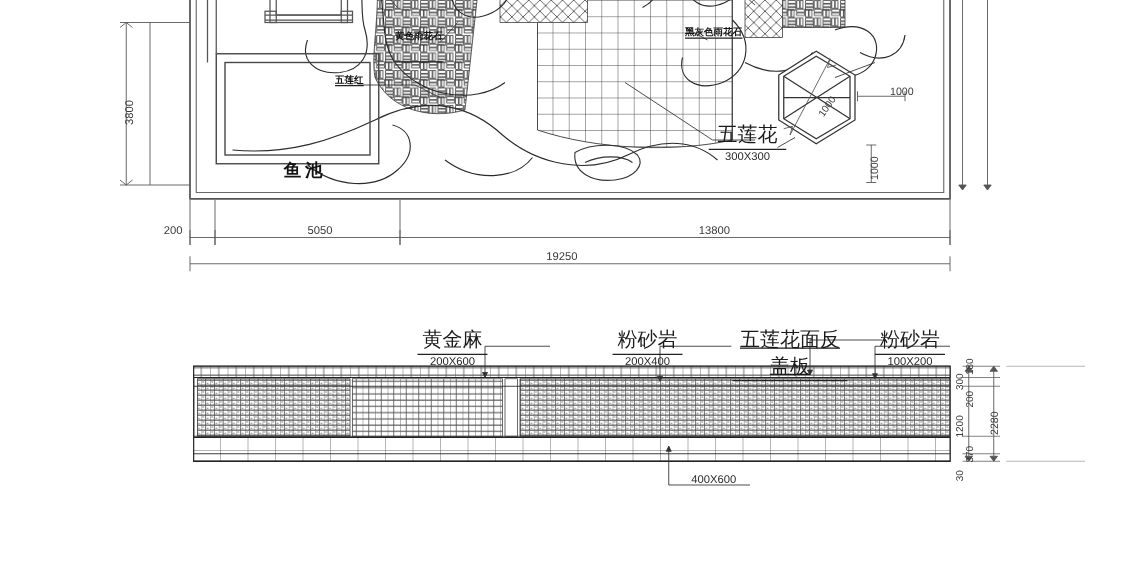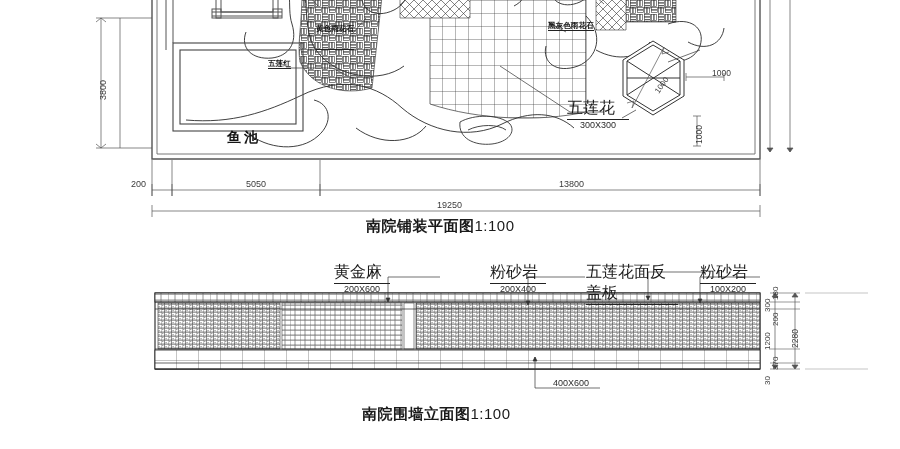--- a/index.html
+++ b/index.html
@@ -20,21 +20,21 @@
     font-family:"Liberation Sans","DejaVu Sans",sans-serif;
   }
   .dim.vert{transform-origin:left top;transform:rotate(-90deg);}
   .title{
     position:absolute;white-space:nowrap;
     font-family:"DejaVu Sans","Liberation Sans",sans-serif;
     font-size:15px;color:#1a1a1a;font-weight:700;letter-spacing:0.5px;
   }
   .title .scale{font-family:"Liberation Sans",sans-serif;font-weight:400;font-size:15px;}
   .callout{position:absolute;}
-  .callout .cn{display:block;border-bottom:0.8px solid #222;padding-bottom:0px;}
+  .callout .cn{display:block;border-bottom:0.8px solid #222;padding-bottom:0px;text-align:center;}
   .callout .num{display:block;text-align:center;font-family:"Liberation Sans",sans-serif;font-size:9px;color:#2a2a2a;}
 </style>
 </head>
 <body>
 
 <div class="stage">
 
   <svg class="cad" viewBox="0 0 900 449">
     <defs>
 
@@ -272,52 +272,46 @@
 
   <div class="dim" style="left:131px;top:179px;">200</div>
   <div class="dim" style="left:231px;top:179px;padding-left:15px;">5050</div>
   <div class="dim" style="left:519px;top:179px;margin-left:40px;">13800</div>
   <div class="dim" style="left:437px;top:200px;">19250</div>
 
   <div class="dim vert" style="left:653px;top:90px;font-size:8px;transform:rotate(-55deg);">1000</div>
   <div class="dim" style="left:712px;top:68px;font-size:8.5px;">1000</div>
   <div class="dim vert" style="left:694px;top:144px;font-size:8.5px;">1000</div>
 
-  <div class="title" style="left:366px;top:217px;">
-    <span>南院铺装平面图</span><span class="scale">1:100</span>
-  </div>
 
   <div class="callout" style="left:334px;top:262px;width:56px;">
     <span class="cn">黄金麻</span>
     <span class="num">200X600</span>
   </div>
 
   <div class="callout" style="left:490px;top:262px;width:56px;">
     <span class="cn">粉砂岩</span>
     <span class="num">200X400</span>
   </div>
 
-  <div class="callout" style="left:586px;top:262px;width:92px;">
+  <div class="callout" style="left:586px;top:262px;width:92px;text-decoration:underline;">
     <span class="cn">五莲花面反盖板</span>
   </div>
 
   <div class="callout" style="left:700px;top:262px;width:56px;">
     <span class="cn">粉砂岩</span>
     <span class="num">100X200</span>
   </div>
 
   <div class="callout" style="left:540px;top:378px;width:62px;">
     <span class="num">400X600</span>
   </div>
 
   <div class="dim vert" style="left:771px;top:300px;font-size:8px;">180</div>
   <div class="dim vert" style="left:763px;top:312px;font-size:8px;">300</div>
   <div class="dim vert" style="left:771px;top:326px;font-size:8px;">200</div>
   <div class="dim vert" style="left:763px;top:350px;font-size:8px;">1200</div>
   <div class="dim vert" style="left:771px;top:370px;font-size:8px;">370</div>
   <div class="dim vert" style="left:763px;top:385px;font-size:8px;">30</div>
   <div class="dim vert" style="left:790px;top:348px;font-size:8.5px;">2280</div>
 
-  <div class="title" style="left:362px;top:405px;">
-    <span>南院围墙立面图</span><span class="scale">1:100</span>
-  </div>
 
 </div>
 
 </body></html>

